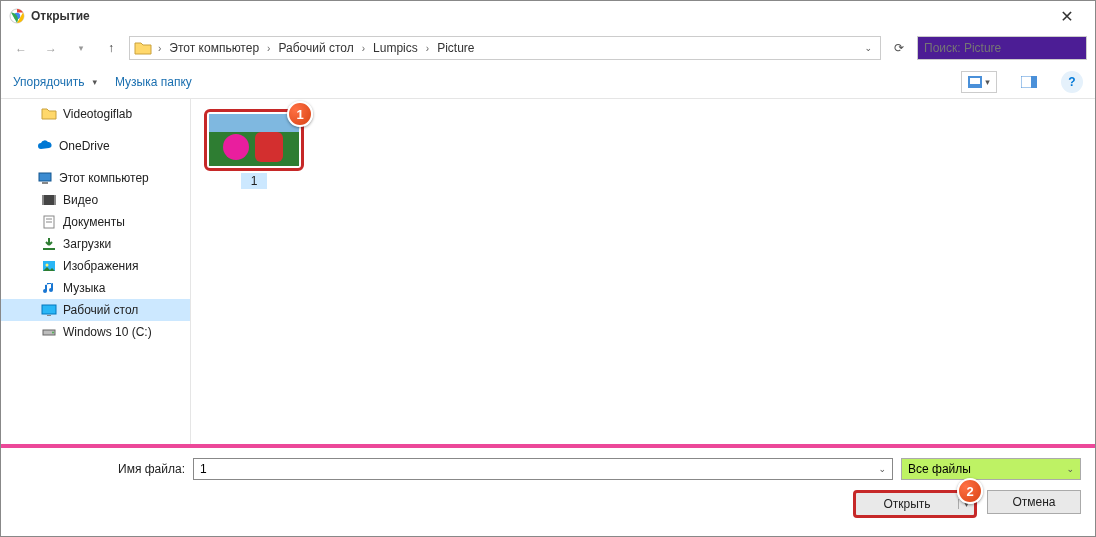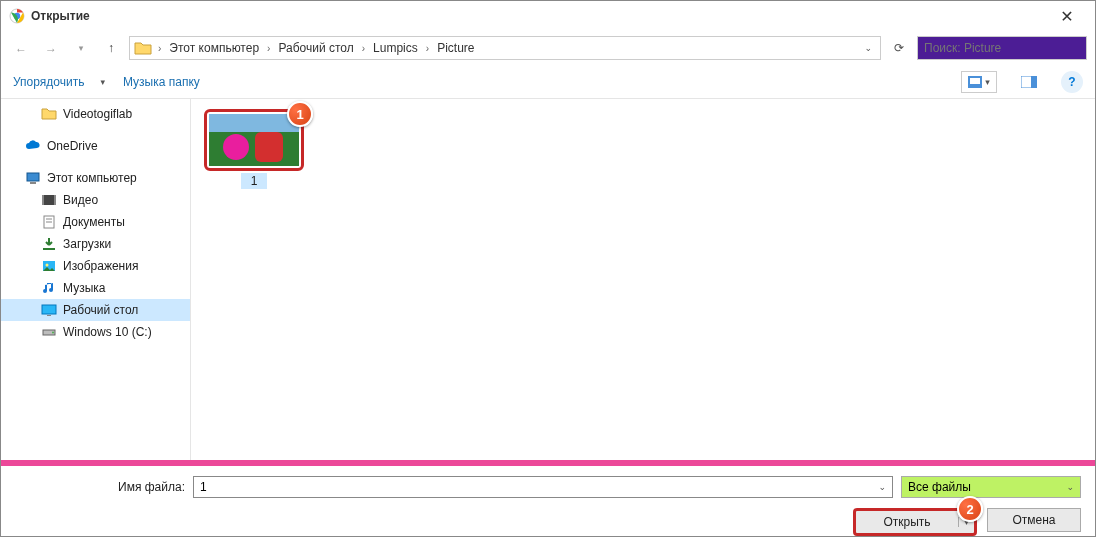--- a/index.html
+++ b/index.html
@@ -19,47 +19,47 @@
 .breadcrumb { flex: 1; height: 24px; border: 1px solid #ccc; display: flex; align-items: center; padding: 0 4px; background: #fff; }
 .breadcrumb .folder-ico { width: 18px; height: 18px; margin-right: 2px; }
 .breadcrumb .sep { color: #666; padding: 0 4px; font-size: 10px; }
 .breadcrumb .crumb { color: #333; padding: 2px 4px; }
 .breadcrumb .dropdown { margin-left: auto; color: #555; padding: 0 4px; }
 .refresh { width: 24px; height: 24px; display:flex; align-items:center; justify-content:center; color:#555; }
 .searchbox { width: 170px; height: 24px; border: 1px solid #ccc; padding: 0 6px; color: #888; background: #4c1d95; }
 
 
 .toolrow { height: 34px; border-bottom: 1px solid #e5e5e5; display: flex; align-items: center; padding: 0 12px; gap: 18px; }
-.toolrow .link { color: #1a6fb0; cursor: pointer; display: flex; align-items: center; gap: 16px; }
+.toolrow .link { color: #1a6fb0; cursor: pointer; display: flex; align-items: center; gap: 8px; }
 .toolrow .spacer { flex: 1; }
 .toolrow .iconbtn { width: 28px; height: 22px; display:flex; align-items:center; justify-content:center; color:#555; border:1px solid transparent; }
 .toolrow .iconbtn.split { border:1px solid #ccc; width:36px; }
 .toolrow .help { color: #0078d7; font-weight: bold; width: 22px; height:22px; border-radius:50%; background:#e5f1fb; display:flex; align-items:center; justify-content:center; }
 
 
 .bodyrow { flex: 1; display: flex; min-height: 0; }
 .sidebar { width: 190px; border-right: 1px solid #e5e5e5; overflow: hidden; padding-top: 4px; }
-.sidebar .item { height: 22px; display: flex; align-items: center; padding-left: 24px; gap: 6px; color: #222; cursor: pointer; }
+.sidebar .item { height: 22px; display: flex; align-items: center; padding-left: 36px; gap: 6px; color: #222; cursor: pointer; }
 .sidebar .item.l2 { padding-left: 40px; }
 .sidebar .item.selected { background: #cce8ff; }
 .sidebar .ico { width: 16px; height: 16px; flex-shrink: 0; }
 .sidebar .spacer { height: 10px; }
 
 .content { flex: 1; padding: 10px; display: flex; align-items: flex-start; }
 .thumb { width: 106px; display: flex; flex-direction: column; align-items: center; position: relative; }
 .thumb .imgbox { width: 100px; height: 62px; border: 3px solid #c62828; border-radius: 6px; padding: 2px; background: #fff; }
 .thumb .imgbox .inner { width: 100%; height: 100%; background: linear-gradient(#7fb8e0 0 35%, #2e7d32 35% 100%); position: relative; overflow:hidden; }
 .thumb .imgbox .inner::before { content:""; position:absolute; left:14px; bottom:6px; width:26px; height:26px; background:#e91e9e; border-radius:50%; }
 .thumb .imgbox .inner::after { content:""; position:absolute; right:16px; bottom:4px; width:28px; height:30px; background:#d32f2f; border-radius:6px; }
 .thumb .cap { margin-top: 2px; color: #222; background:#cce8ff; padding:1px 10px; }
 .marker { position: absolute; width: 26px; height: 26px; border-radius: 50%; background: radial-gradient(circle at 30% 30%, #ff7043, #d84315); color: #fff; font-weight: bold; display:flex; align-items:center; justify-content:center; border:2px solid #fff; box-shadow:0 1px 3px rgba(0,0,0,.4); font-size:13px; }
 .thumb .marker { top: -8px; right: -6px; }
 
 
-.footer { border-top: 6px solid #ec4899; padding: 10px 14px 0; }
+.footer { border-top: 4px solid #ec4899; padding: 10px 14px 18px; }
 .row1 { display: flex; align-items: center; gap: 8px; margin-bottom: 10px; }
 .row1 .lbl { width: 170px; text-align: right; color: #222; }
 .row1 .fname { flex: 1; height: 22px; border: 1px solid #888; padding: 0 6px; display:flex; align-items:center; justify-content:space-between; background:#fff; }
 .row1 .ftype { width: 180px; height: 22px; border: 1px solid #aaa; padding: 0 6px; display:flex; align-items:center; justify-content:space-between; background:#bef264; }
 .row2 { display: flex; justify-content: flex-end; gap: 10px; position: relative; }
 .btn { width: 94px; height: 24px; border: 1px solid #aaa; background: #e9e9e9; display:flex; align-items:center; justify-content:center; cursor:pointer; color:#222; }
 .btn.primary { border: 3px solid #c62828; border-radius: 4px; height: 28px; width: 124px; display:flex; }
 .btn.primary .txt { flex:1; text-align:center; }
 .btn.primary .drop { width:16px; border-left:1px solid #aaa; display:flex; align-items:center; justify-content:center; }
 .row2 .marker { top: -12px; left: calc(100% - 210px + 86px); }

